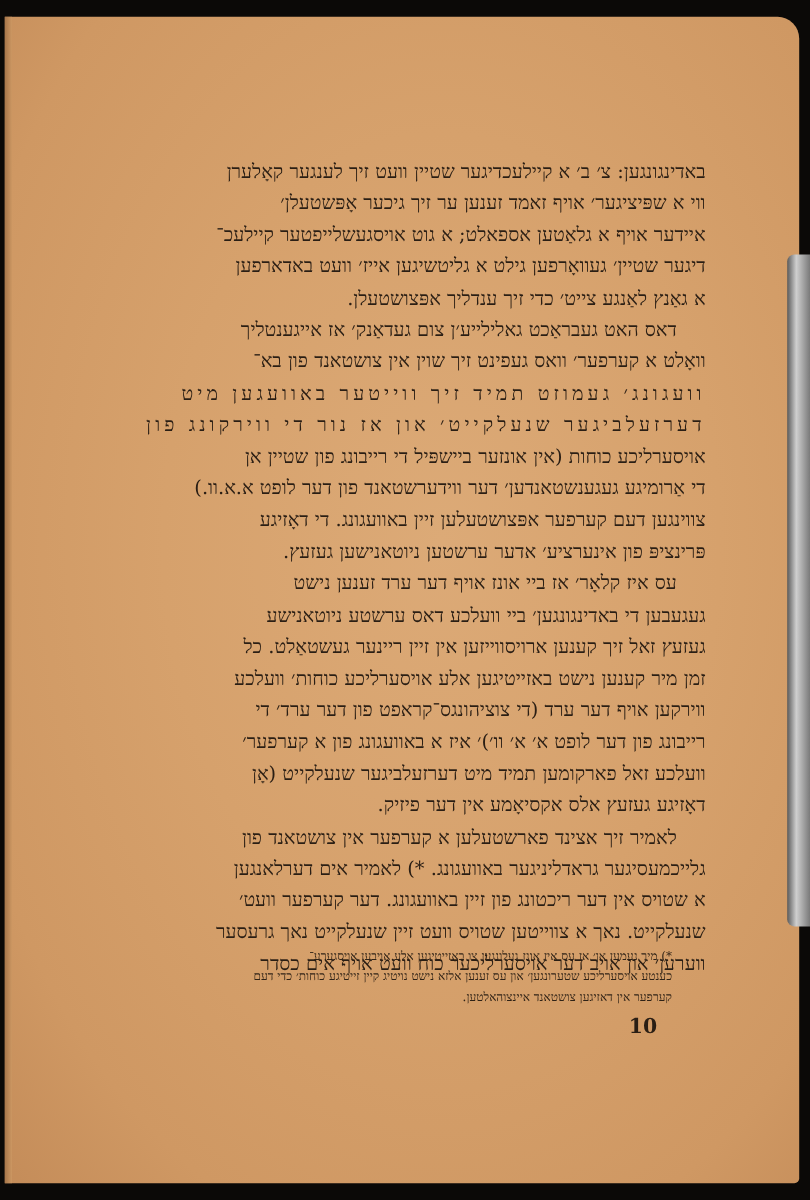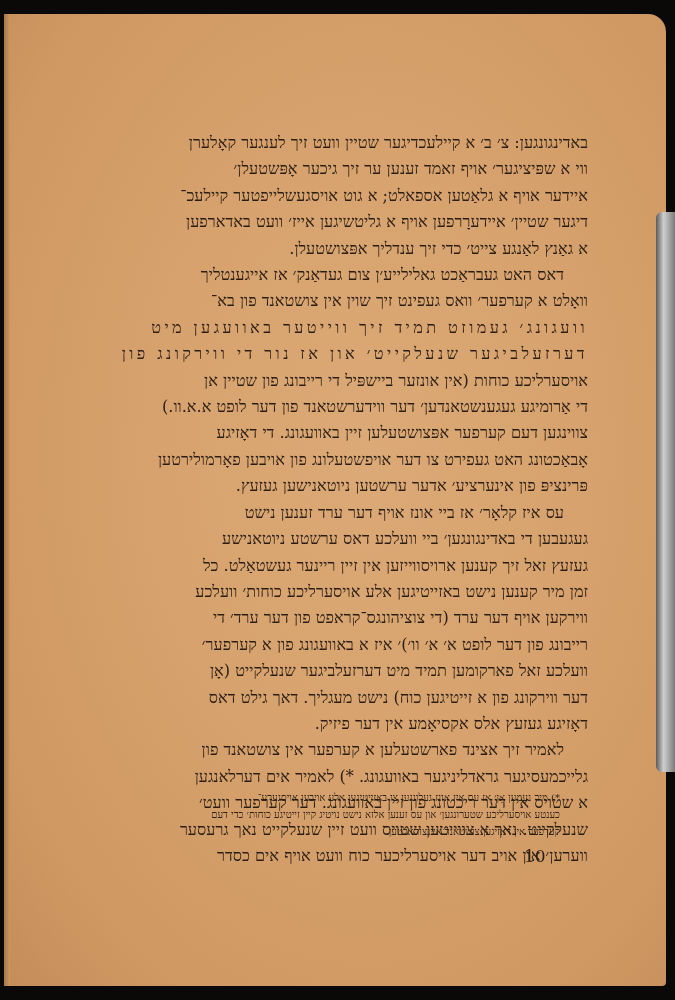--- a/index.html
+++ b/index.html
@@ -29,50 +29,48 @@
   }
   .line { display:block; white-space:nowrap; text-align:right; }
   .indent { padding-right:24px; }
   .spaced { letter-spacing:3.4px; }
   .footnote {
     position:absolute; left:106px; top:775px; width:450px;
     direction:rtl; color:#2f2216; font-size:10px; line-height:17px;
   }
   .footnote .line { text-align:right; }
   .page-number {
-    position:absolute; left:520px; top:832px; font-size:17px; color:#2a1e14;
+    position:absolute; left:520px; top:832px; font-size:17px; color:#2a1e14;font-weight:bold;
   }
 </style>
 </head>
 <body>
 
 <div class="page">
   <div class="body-text">
     <span class="line">באדינגונגען: צ׳ ב׳ א קיילעכדיגער שטיין וועט זיך לענגער קאָלערן</span>
     <span class="line">ווי א שפּיציגער׳ אויף זאמד זענען ער זיך גיכער אָפּשטעלן׳</span>
     <span class="line">איידער אויף א גלאַטען אספאלט; א גוט אויסגעשלייפטער קיילעכ־</span>
-    <span class="line">דיגער שטיין׳ איידערָרפען אויף א גליטשיגען אייז׳ וועט באדארפען</span>
+    <span class="line">דיגער שטיין׳ געוואָרפען גילט א גליטשיגען אייז׳ וועט באדארפען</span>
     <span class="line">א גאַנץ לאַנגע צייט׳ כדי זיך ענדליך אפּצושטעלן.</span>
     <span class="line indent">דאס האט געבראַכט גאלילייע׳ן צום געדאַנק׳ אז אייגענטליך</span>
     <span class="line">וואָלט א קערפער׳ וואס געפינט זיך שוין אין צושטאנד פון בא־</span>
     <span class="line spaced">וועגונג׳ געמוזט תמיד זיך ווייטער באוועגען מיט</span>
     <span class="line spaced">דערזעלביגער שנעלקייט׳ און אז נור די ווירקונג פון</span>
     <span class="line">אויסערליכע כוחות (אין אונזער ביישפּיל די רייבונג פון שטיין אן</span>
     <span class="line">די אַרומיגע געגענשטאנדען׳ דער ווידערשטאנד פון דער לופט א.א.וו.)</span>
     <span class="line">צווינגען דעם קערפער אפּצושטעלען זיין באוועגונג. די דאָזיגע</span>
-    <span class="line">אָבאַכטונג האט געפירט צו דער אויפשטעלונג פון אויבען פאָרמולירטען</span>
     <span class="line">פּרינציפּ פון אינערציע׳ אדער ערשטען ניוטאנישען געזעץ.</span>
     <span class="line indent">עס איז קלאָר׳ אז ביי אונז אויף דער ערד זענען נישט</span>
     <span class="line">געגעבען די באדינגונגען׳ ביי וועלכע דאס ערשטע ניוטאנישע</span>
     <span class="line">געזעץ זאל זיך קענען ארויסווייזען אין זיין ריינער געשטאַלט. כל</span>
     <span class="line">זמן מיר קענען נישט באזייטיגען אלע אויסערליכע כוחות׳ וועלכע</span>
     <span class="line">ווירקען אויף דער ערד (די צוציהונגס־קראפט פון דער ערד׳ די</span>
     <span class="line">רייבונג פון דער לופט א׳ א׳ וו׳)׳ איז א באוועגונג פון א קערפער׳</span>
     <span class="line">וועלכע זאל פארקומען תמיד מיט דערזעלביגער שנעלקייט (אָן</span>
-    <span class="line">דער ווירקונג פון א זייטיגען כוח) נישט מעגליך. דאך גילט דאס</span>
     <span class="line">דאָזיגע געזעץ אלס אקסיאָמע אין דער פיזיק.</span>
     <span class="line indent">לאמיר זיך אצינד פארשטעלען א קערפער אין צושטאנד פון</span>
     <span class="line">גלייכמעסיגער גראדליניגער באוועגונג. *) לאמיר אים דערלאנגען</span>
     <span class="line">א שטויס אין דער ריכטונג פון זיין באוועגונג. דער קערפער וועט׳</span>
     <span class="line">שנעלקייט. נאך א צווייטען שטויס וועט זיין שנעלקייט נאך גרעסער</span>
     <span class="line">ווערען׳ און אויב דער אויסערליכער כוח וועט אויף אים כסדר</span>
   </div>
 
   <div class="footnote">
     <span class="line">*) מיר נעמען אָן׳ אז עס איז אונז געלונגען צו באַזייטיגען אלע אויבען אויסגערע־</span>

